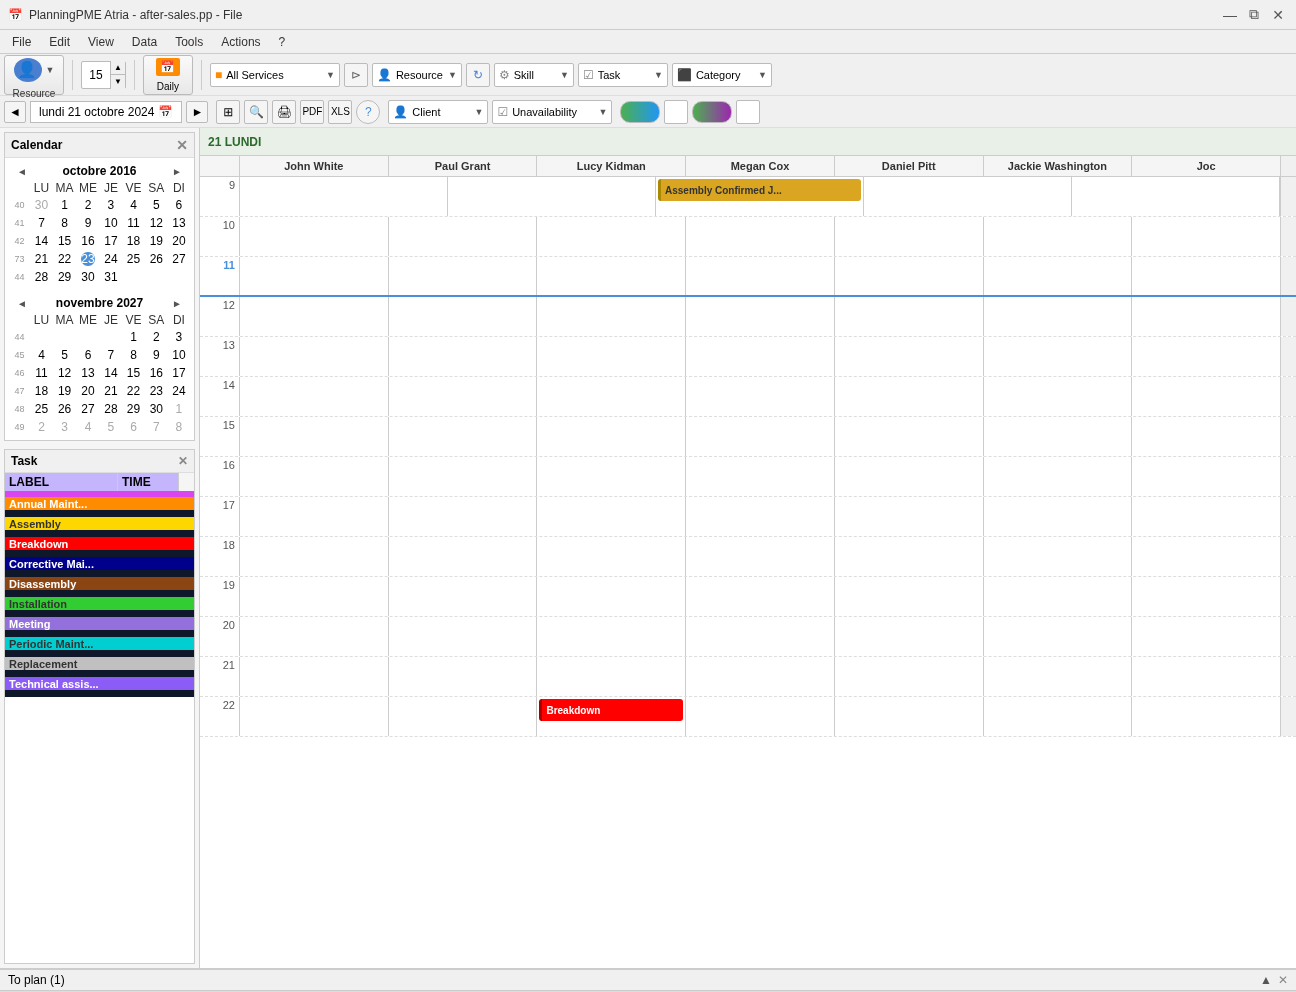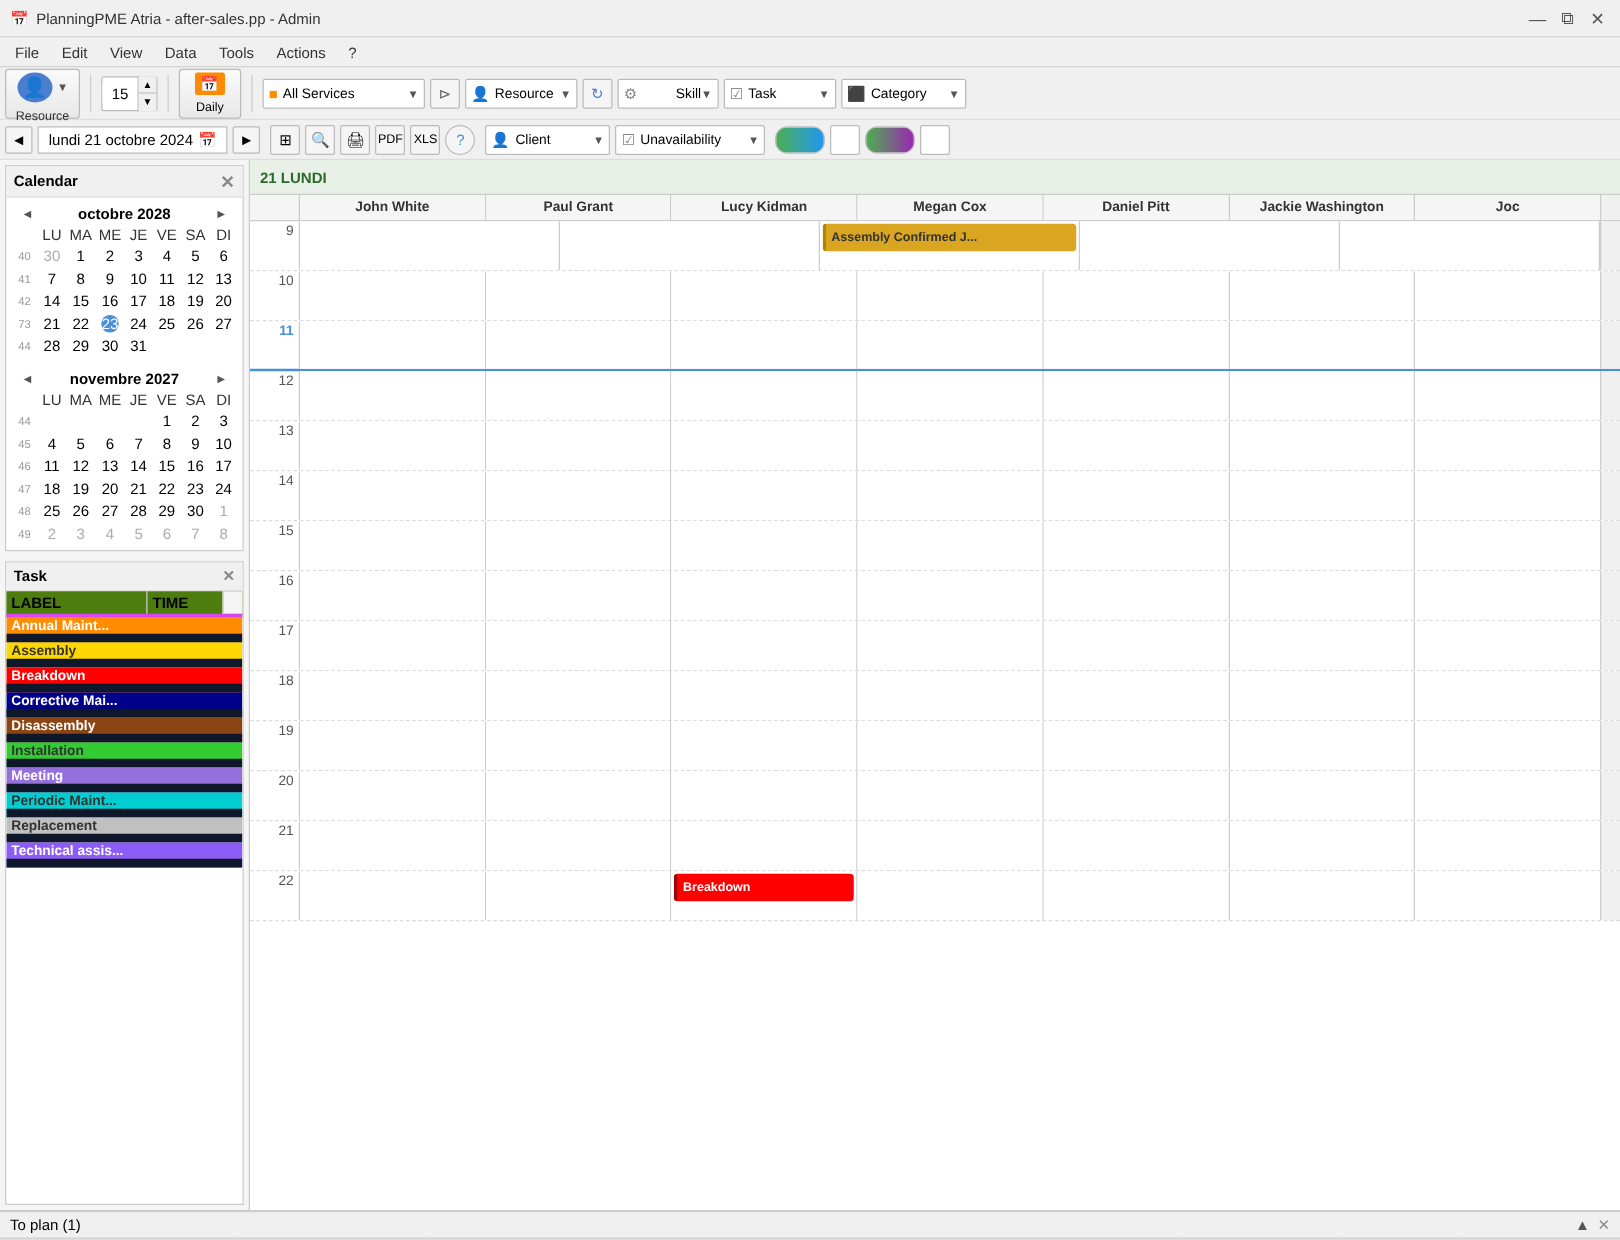--- a/index.html
+++ b/index.html
@@ -153,22 +153,22 @@
       display: flex;
       align-items: center;
       justify-content: space-between;
       padding: 4px 6px;
       border-bottom: 1px solid #ddd;
       font-weight: bold;
       font-size: 12px;
     }
     .task-list-header {
       display: flex;
-      background: #4d7c0f;
-      border-bottom: 3px solid #d946ef;
+      background: #c4b5fd;
+      border-bottom: 6px solid #d946ef;
       font-size: 10px;
       font-weight: bold;
     }
     .task-col-label { flex: 1; padding: 2px 4px; border-right: 1px solid #ccc; }
     .task-col-time { width: 60px; padding: 2px 4px; }
     .task-items { flex: 1; overflow-y: auto; }
     .task-item {
       display: flex;
       align-items: center;
       height: 20px;
@@ -294,21 +294,21 @@
     
     .color-toggle { width: 40px; height: 22px; border: 1px solid #bbb; border-radius: 10px; background: linear-gradient(to right, #4CAF50, #2196F3); cursor: pointer; }
     .color-toggle2 { width: 40px; height: 22px; border: 1px solid #bbb; border-radius: 10px; background: linear-gradient(to right, #4CAF50, #9C27B0); cursor: pointer; }
   </style>
 </head>
 <body>
 
 <div id="titlebar">
   <div id="titlebar-left">
     <span>📅</span>
-    <span>PlanningPME Atria - after-sales.pp - Admin</span>
+    <span>PlanningPME Atria - after-sales.pp - File</span>
   </div>
   <div id="titlebar-controls">
     <div class="ctrl-btn">—</div>
     <div class="ctrl-btn">⧉</div>
     <div class="ctrl-btn">✕</div>
   </div>
 </div>
 
 <div id="menubar">
   <div class="menu-item">File</div>
@@ -360,21 +360,21 @@
   <div style="border:1px solid #bbb; background:white; height:24px; display:flex; align-items:center; padding:0 4px; min-width:90px; cursor:pointer; border-radius:2px;">
     <span style="color:#4a7fcf; margin-right:4px;">👤</span>
     <span style="flex:1; font-size:11px;">Resource</span>
     <span style="font-size:9px; color:#555;">▼</span>
   </div>
 
   <div class="tool-icon-btn" style="width:24px; height:24px; color:#4a7fcf;">↻</div>
 
   <div style="border:1px solid #bbb; background:white; height:24px; display:flex; align-items:center; padding:0 4px; min-width:80px; cursor:pointer; border-radius:2px;">
     <span style="color:#888; margin-right:4px;">⚙</span>
-    <span style="flex:1; font-size:11px;margin-left:27px;">Skill</span>
+    <span style="flex:1; font-size:11px;">Skill</span>
     <span style="font-size:9px; color:#555;">▼</span>
   </div>
 
   <div style="border:1px solid #bbb; background:white; height:24px; display:flex; align-items:center; padding:0 4px; min-width:90px; cursor:pointer; border-radius:2px;">
     <span style="color:#888; margin-right:4px;">☑</span>
     <span style="flex:1; font-size:11px;">Task</span>
     <span style="font-size:9px; color:#555;">▼</span>
   </div>
 
   <div style="border:1px solid #bbb; background:white; height:24px; display:flex; align-items:center; padding:0 4px; min-width:100px; cursor:pointer; border-radius:2px;">
@@ -423,21 +423,21 @@
   <div id="left-panel">
 
     <div class="calendar-widget">
       <div class="calendar-header-bar">
         <span>Calendar</span>
         <span class="cal-close">✕</span>
       </div>
       <div class="calendar-section">
         <div class="calendar-month-header">
           <span class="cal-nav">◄</span>
-          <span>octobre 2028</span>
+          <span>octobre 2016</span>
           <span class="cal-nav">►</span>
         </div>
         <table class="calendar-grid">
           <tbody>
               <tr class="header-row">
             <th></th>
             <th>LU</th>
             <th>MA</th>
             <th>ME</th>
             <th>JE</th>

